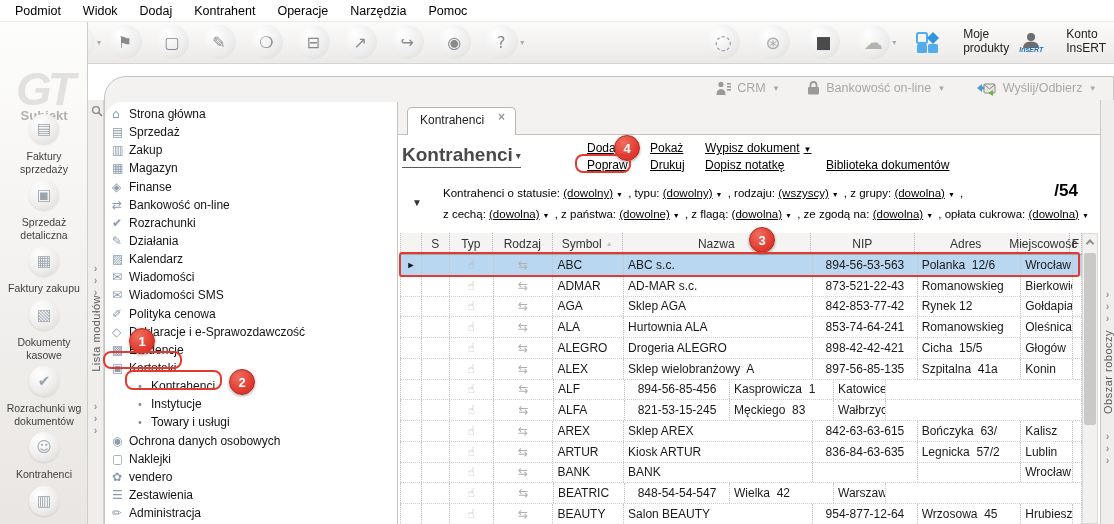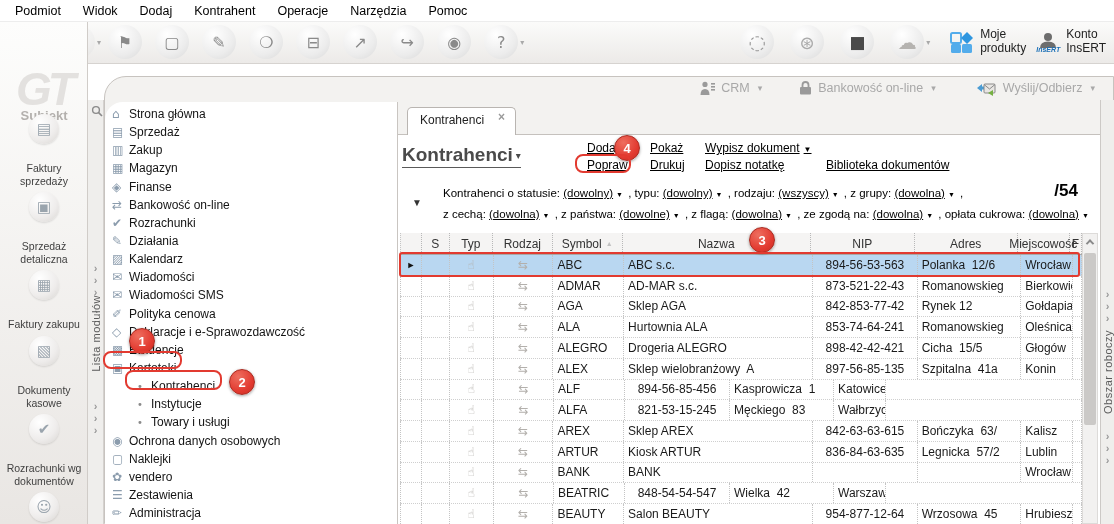--- a/index.html
+++ b/index.html
@@ -12,52 +12,52 @@
   .mitem { padding:3px 11px; font-size:12.5px; color:#000; cursor:default; }
 
   
   .toolbar { position:absolute; left:0; top:22px; width:1114px; height:42px; background:linear-gradient(#fbfbfa,#eceae8); border-bottom:1px solid #d6d3d0; }
   .tbleft { position:absolute; left:8px; top:3px; display:flex; align-items:center; }
   .tbico { width:34px; height:34px; border-radius:50%; background:radial-gradient(circle at 35% 28%, #ffffff, #ececec 62%, #d9d9d9);
            display:flex; align-items:center; justify-content:center; color:#8a8a8a; font-size:16px; font-family:"DejaVu Sans",sans-serif; margin-left:6px; }
   .tbico.dis { opacity:.45; }
   .tbcaret { color:#a9a9a9; font-size:8px; margin:0 1px 0 2px; }
   .tbright { position:absolute; right:8px; top:3px; display:flex; align-items:center; gap:10px; }
-  .badge { display:flex; align-items:center; gap:6px; }
+  .badge { display:flex; align-items:center; gap:23px; }
   .badge .txt { font-size:12px; color:#222; line-height:1.15; white-space:pre-line; }
   .insert-mini { font-size:7px; font-weight:bold; font-style:italic; color:#1d70b7; text-align:center; margin-top:-2px; }
 
   
   .modulebar { position:absolute; left:0; top:22px; width:88px; height:502px; background:linear-gradient(#fdfdfc,#e9e6e3); border-right:1px solid #d0ccc8; }
   .gtlogo { position:absolute; left:16px; top:40px; font-size:46px; font-weight:bold; font-style:italic; color:#e3e1df; letter-spacing:-4px; }
   .gtsub { position:absolute; left:0; top:86px; width:88px; text-align:center; font-size:13px; font-weight:bold; color:#b3b0ad; }
   .modlist { position:absolute; left:0; top:92px; width:88px; display:flex; flex-direction:column; align-items:center; gap:5px; }
   .moditem { display:flex; flex-direction:column; align-items:center; cursor:default; }
   .modico { width:30px; height:30px; border-radius:50%; background:radial-gradient(circle at 35% 28%, #ffffff, #eeeceb 60%, #d8d5d2);
             box-shadow:0 1px 2px rgba(0,0,0,.12); display:flex; align-items:center; justify-content:center; color:#9aa4ad; font-size:15px; font-family:"DejaVu Sans",sans-serif; }
-  .modlabel { margin-top:18px; font-size:10.5px; color:#3f3f3f; text-align:center; white-space:pre-line; line-height:1.2; }
+  .modlabel { margin-top:6px; font-size:10.5px; color:#3f3f3f; text-align:center; white-space:pre-line; line-height:1.2; }
 
   
   .strip { position:absolute; background:#efeeec; display:flex; flex-direction:column; align-items:center; }
   .strip-left  { left:88px; top:100px; width:16px; height:424px; border-right:1px solid #d4d1ce; }
   .strip-right { left:1100px; top:100px; width:14px; height:424px; border-left:1px solid #ccc9c6; }
   .striptext { writing-mode:vertical-rl; transform:rotate(180deg); font-size:11px; color:#5a5a5a; letter-spacing:.5px; }
   .chev { color:#9a9a9a; font-size:11px; line-height:12px; font-weight:bold; }
   .sl-chev1 { position:absolute; top:162px; } .sl-chev2 { position:absolute; top:300px; }
   .sl-text  { position:absolute; top:195px; }
   .sr-chev1 { position:absolute; top:188px; } .sr-chev2 { position:absolute; top:330px; }
   .sr-text  { position:absolute; top:230px; }
   .lens { position:absolute; left:91px; top:105px; }
 
   
   .panel { position:absolute; left:104px; top:76px; width:1010px; height:448px; background:#f3f2f0; border:1px solid #c7c3bf; border-radius:22px 0 0 0; }
   .magrow { position:absolute; left:104px; top:78px; width:600px; height:24px; display:flex; align-items:center; gap:34px; padding-left:18px; }
   .maglink { font-size:11.5px; color:#000; text-decoration:underline; cursor:pointer; }
   .magcaret { font-size:8px; color:#000; margin-left:2px; }
-  .crmrow { position:absolute; right:18px; top:74px; height:28px; display:flex; align-items:center; gap:36px;text-align:center; }
+  .crmrow { position:absolute; right:18px; top:74px; height:28px; display:flex; align-items:center; gap:28px;text-align:center; }
   .crmitem { display:flex; align-items:center; gap:6px; color:#a8a8a8; font-size:12.5px; }
   .crmitem .tbcaret { font-size:9px; }
 
   
   .treepanel { position:absolute; left:105px; top:102px; width:293px; height:422px; background:#fff; border-right:1px solid #c9c5c1; border-top-left-radius:18px; overflow:hidden; }
   .tree { position:absolute; left:2px; top:3px; width:288px; }
   .titem { display:flex; align-items:center; height:18.15px; padding-left:5px; font-size:12px; color:#141414; cursor:default; white-space:nowrap; }
   .ticon { width:17px; color:#8b9cad; font-size:12px; font-family:"DejaVu Sans",sans-serif; flex:none; }
   .titem.sub { padding-left:30px; }
   .titem.sub .ticon { width:14px; color:#8a8a8a; font-size:10px; }

